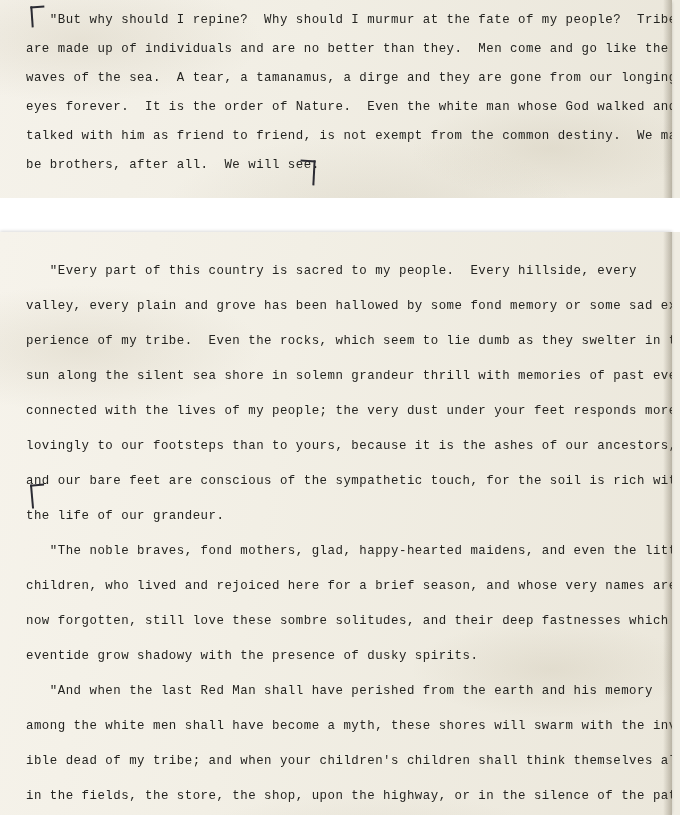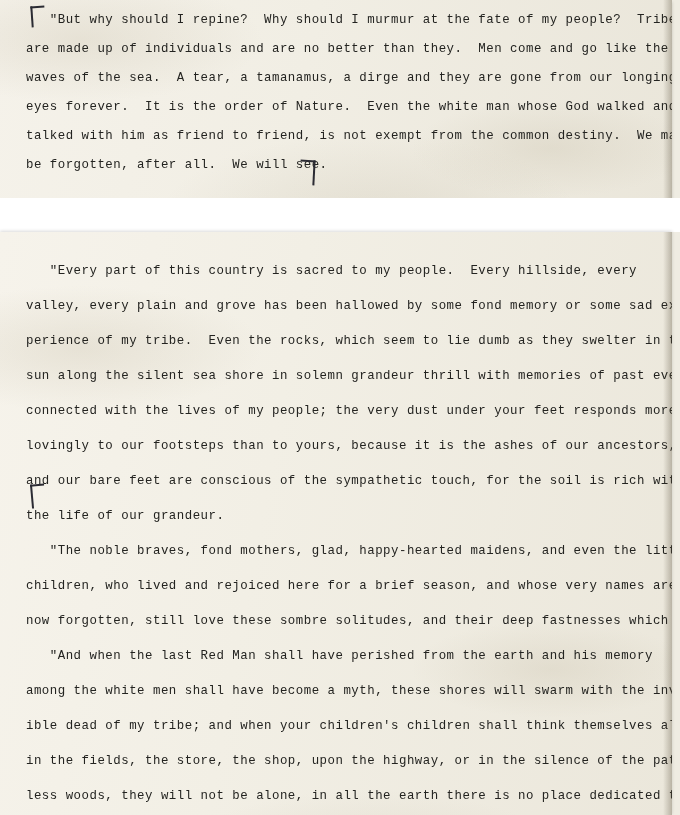--- a/index.html
+++ b/index.html
@@ -122,21 +122,21 @@
 <div id="page">
 
   <div class="sheet sheet-top">
     <div class="grain"></div>
     <div class="block block-top">
       <div class="line">   "But why should I repine?  Why should I murmur at the fate of my people?  Tribe</div>
       <div class="line">are made up of individuals and are no better than they.  Men come and go like the</div>
       <div class="line">waves of the sea.  A tear, a tamanamus, a dirge and they are gone from our longing</div>
       <div class="line">eyes forever.  It is the order of Nature.  Even the white man whose God walked and</div>
       <div class="line">talked with him as friend to friend, is not exempt from the common destiny.  We may</div>
-      <div class="line">be forgotten, after all.  We will see.</div>
+      <div class="line">be brothers, after all.  We will see.</div>
     </div>
     <div class="bracket mark-open-top"></div>
     <div class="bracket mark-close-top"></div>
   </div>
 
   <div class="gap"></div>
 
   <div class="sheet sheet-bottom">
     <div class="grain"></div>
     <div class="block block-bottom">
@@ -144,20 +144,21 @@
       <div class="line">valley, every plain and grove has been hallowed by some fond memory or some sad ex-</div>
       <div class="line">perience of my tribe.  Even the rocks, which seem to lie dumb as they swelter in the</div>
       <div class="line">sun along the silent sea shore in solemn grandeur thrill with memories of past event</div>
       <div class="line">connected with the lives of my people; the very dust under your feet responds more</div>
       <div class="line">lovingly to our footsteps than to yours, because it is the ashes of our ancestors,</div>
       <div class="line">and our bare feet are conscious of the sympathetic touch, for the soil is rich with</div>
       <div class="line">the life of our grandeur.</div>
       <div class="line">   "The noble braves, fond mothers, glad, happy-hearted maidens, and even the littl</div>
       <div class="line">children, who lived and rejoiced here for a brief season, and whose very names are</div>
       <div class="line">now forgotten, still love these sombre solitudes, and their deep fastnesses which at</div>
+      <div class="line">eventide grow shadowy with the presence of dusky spirits.</div>
       <div class="line">   "And when the last Red Man shall have perished from the earth and his memory</div>
       <div class="line">among the white men shall have become a myth, these shores will swarm with the invis</div>
       <div class="line">ible dead of my tribe; and when your children's children shall think themselves alon</div>
       <div class="line">in the fields, the store, the shop, upon the highway, or in the silence of the path-</div>
       <div class="line">less woods, they will not be alone, in all the earth there is no place dedicated to</div>
 
     </div>
     <div class="bracket mark-open-bottom"></div>
   </div>
 

